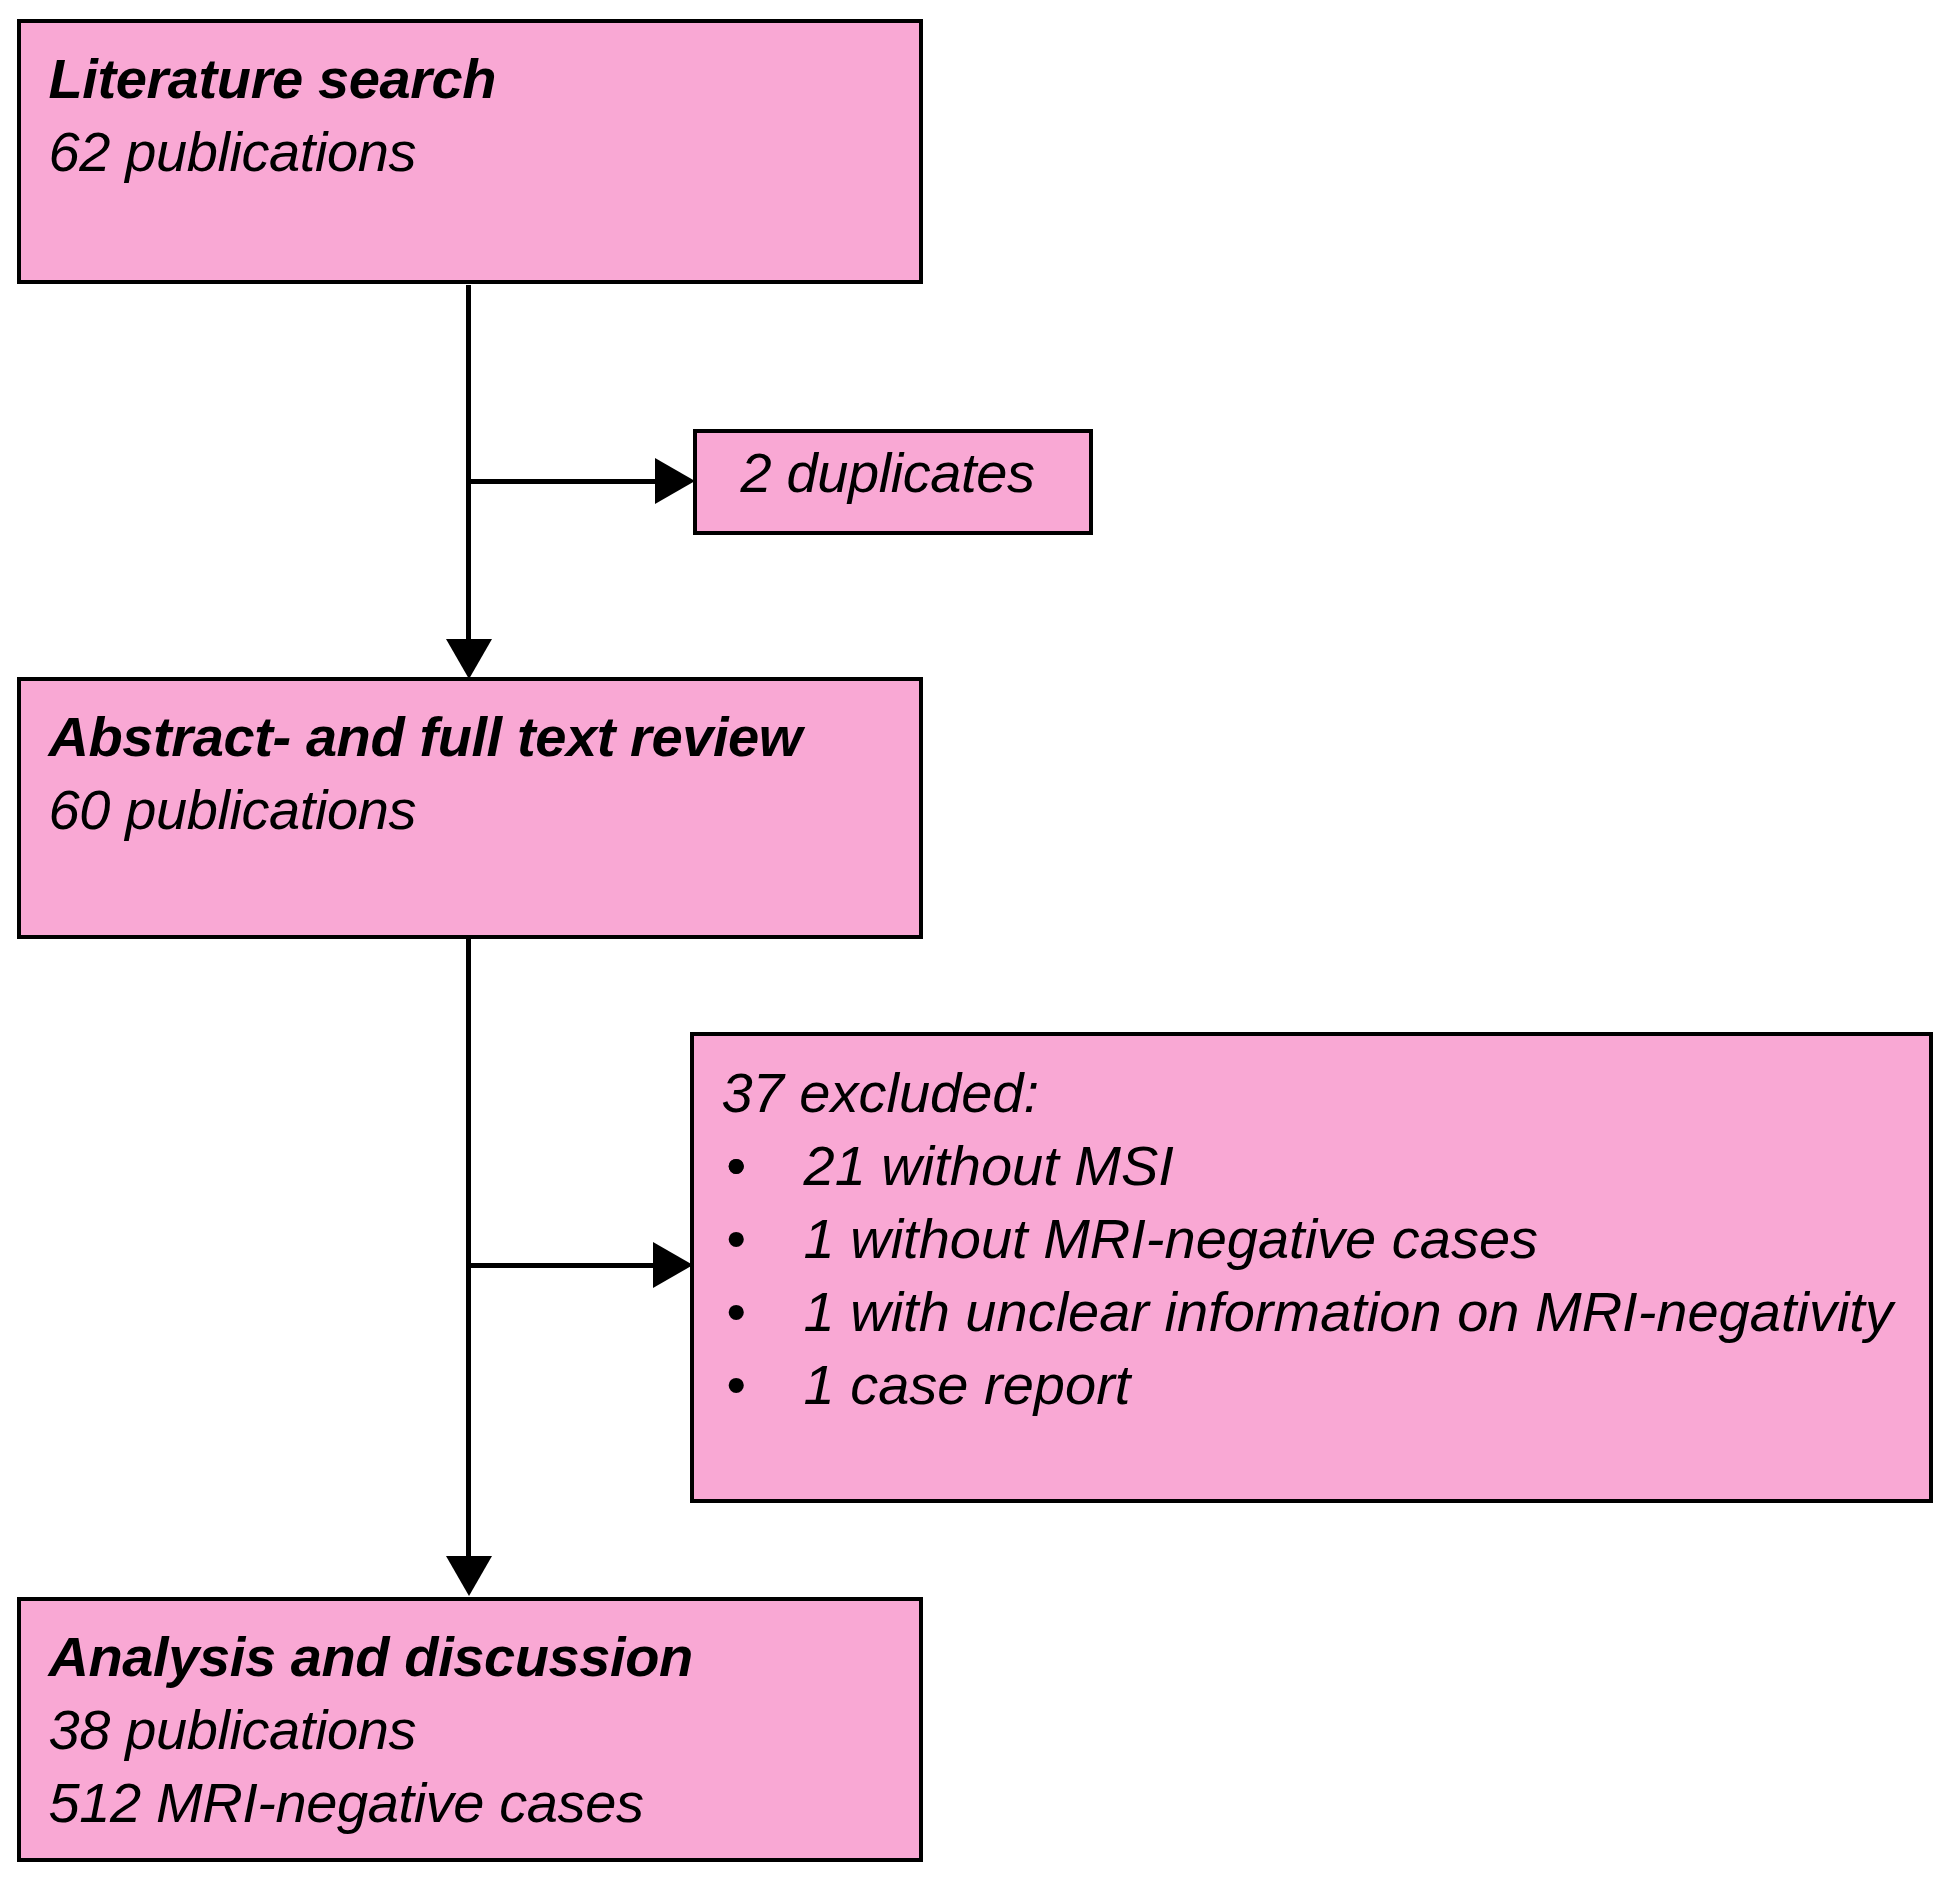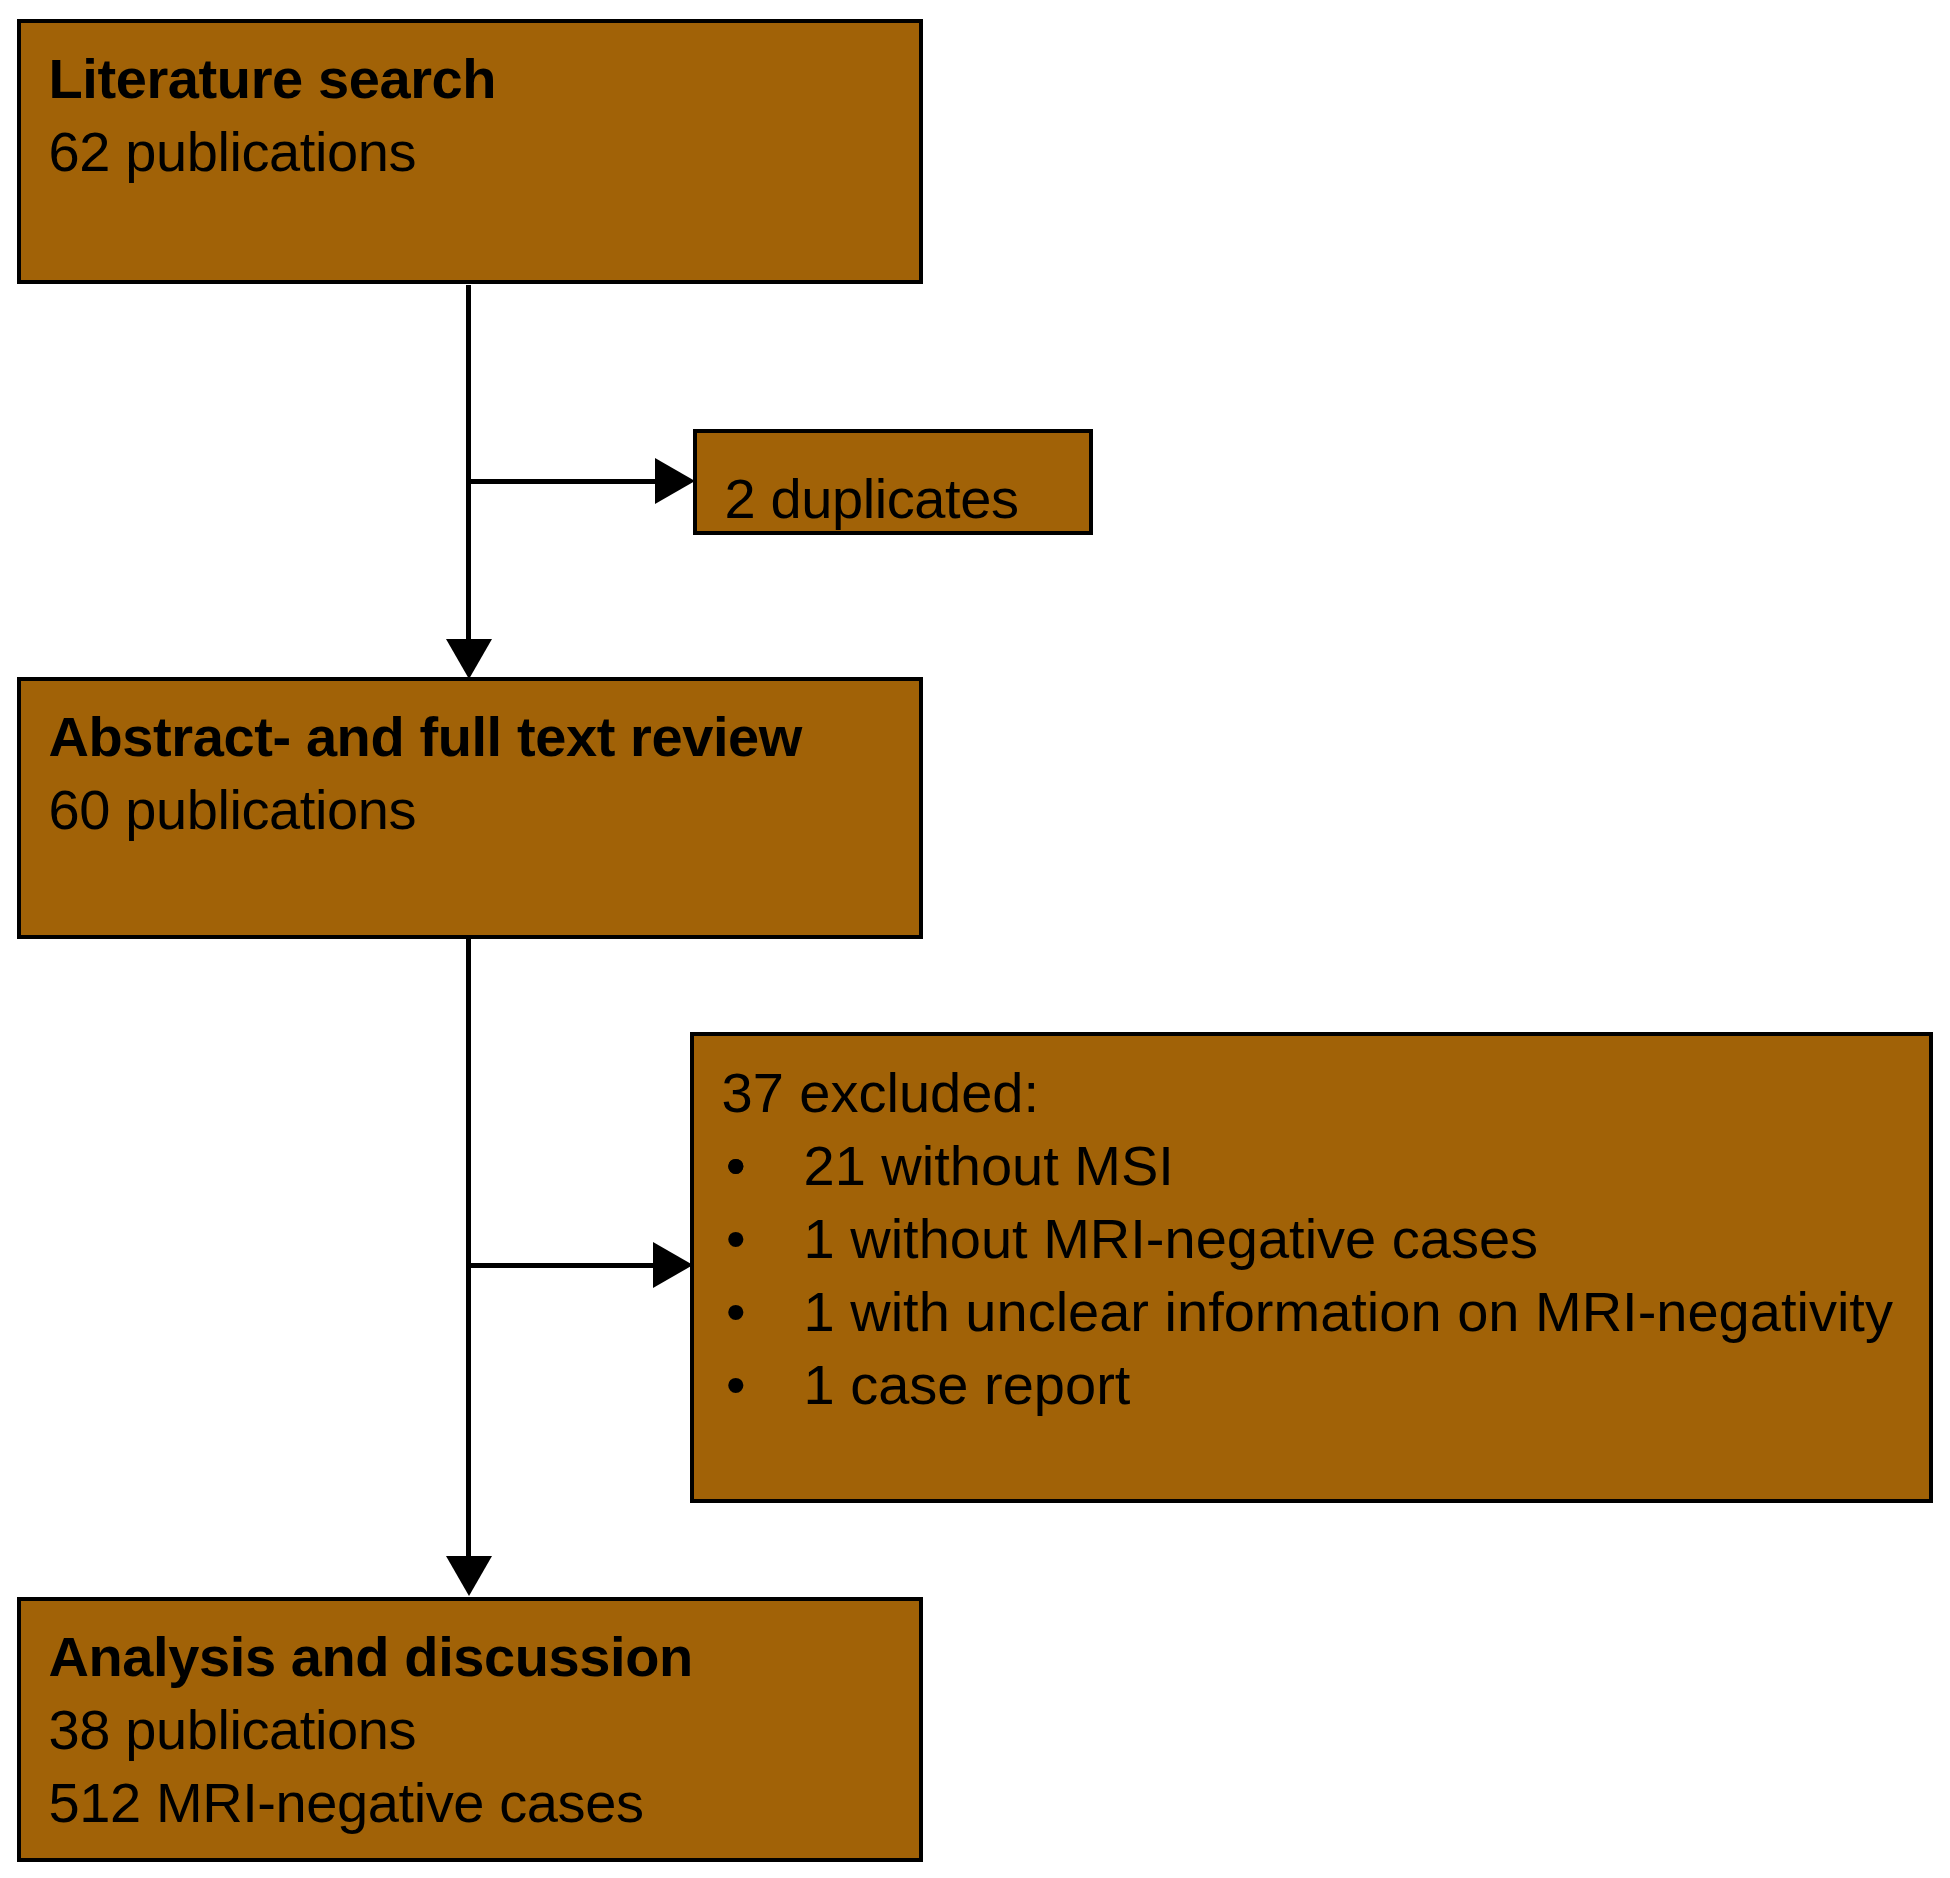--- a/index.html
+++ b/index.html
@@ -16,21 +16,22 @@
     position: relative;
     width: 1951px;
     height: 1878px;
     background: #ffffff;
     overflow: hidden;
   }
   .node {
     position: absolute;
     box-sizing: border-box;
     border: 4.6px solid #000000;
-    background: #a16207;
+    background: #f9a8d4;
+    font-style: italic;
   }
   .node-text {
     position: absolute;
     left: 27.5px;
     right: 9.2px;
     top: 20px;
     line-height: 1.30;
   }
   .ln {
     display: block;
@@ -43,21 +44,21 @@
     font-weight: 700;
   }
 
   
   #node-search      { left: 17px;  top: 19px;   width: 906px; height: 265px; }
   #node-duplicates  { left: 693px; top: 429px;  width: 400px;  height: 106px; }
   #node-review      { left: 17px;  top: 677px;  width: 906px; height: 262px; }
   #node-excluded    { left: 690px; top: 1032px; width: 1243px; height: 471px; }
   #node-analysis    { left: 17px;  top: 1597px; width: 906px; height: 265px; padding-left: 48px; }
 
-  #node-duplicates .node-text { top: 30px; }
+  #node-duplicates .node-text { top: 4px; margin-left: 16px; }
 
   
   .excl-wrap {
     position: absolute;
     left: 27.5px;
     top: 21.4px;
     right: 10.7px;
   }
   .excl-head {
     font-size: 56px;

